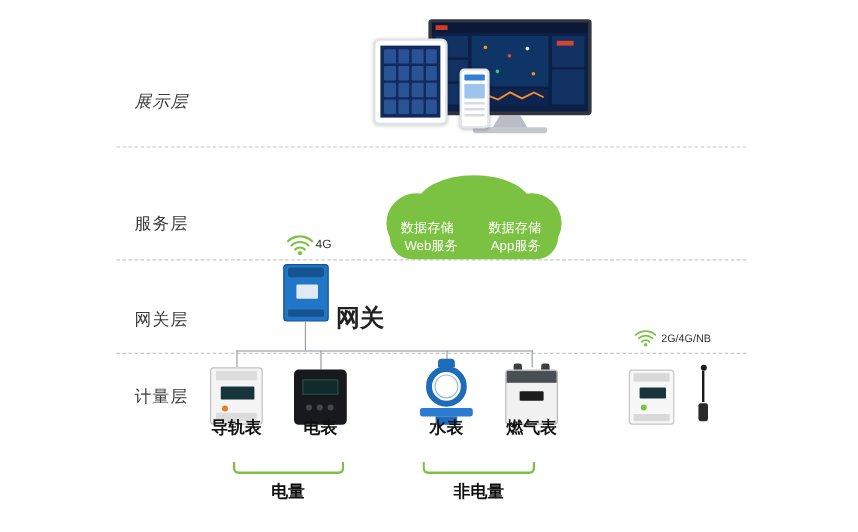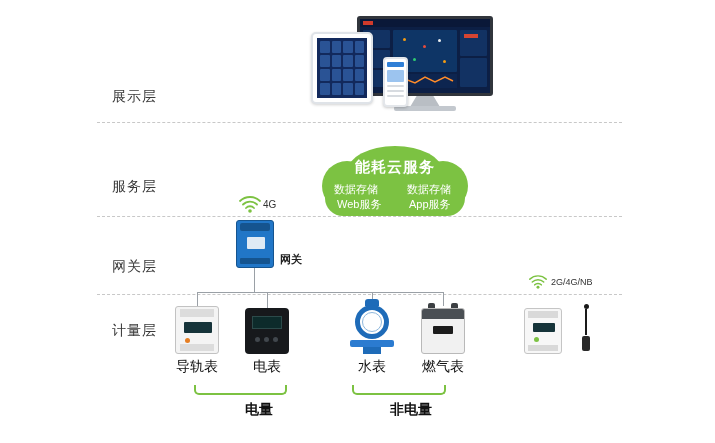--- a/index.html
+++ b/index.html
@@ -2,21 +2,21 @@
 <html><head>
 <meta charset="utf-8">
 <style>
   * { margin:0; padding:0; box-sizing:border-box; }
   html,body { background:#fff; }
   body { font-family:"Liberation Sans","DejaVu Sans",sans-serif; }
   .canvas { position:relative; width:715px; height:443px; background:#fff; overflow:hidden; }
 
   
   .layer-label { position:absolute; left:112px; font-size:14px; color:#3a3a3a; letter-spacing:1px; }
-  .ll-display { top:88px; } .ll-service { top:178px; } .ll-gateway { top:258px; } .ll-metering { top:322px; }
+  .ll-display { top:76px;font-style:italic; } .ll-service { top:178px; } .ll-gateway { top:258px; } .ll-metering { top:322px; }
   .sep { position:absolute; left:97px; width:525px; height:0; border-top:1px dashed #c8c8c8; }
   .sep1 { top:122px; } .sep2 { top:216px; } .sep3 { top:294px; }
 
   
   .monitor { position:absolute; left:357px; top:16px; width:136px; height:80px; background:#0c1f45; border:3px solid #31353c; border-radius:3px; z-index:2; }
   .scr-top { position:absolute; top:0; left:0; right:0; height:8px; background:#0a1838; }
   .scr-logo { position:absolute; top:2px; left:3px; width:10px; height:4px; background:#d03a2b; }
   .scr-panel { position:absolute; background:#123263; border-radius:1px; }
   .sp1 { left:3px; top:11px; width:27px; height:18px; } .sp2 { left:3px; top:31px; width:27px; height:18px; }
   .sp3 { left:3px; top:51px; width:27px; height:17px; }
@@ -48,21 +48,21 @@
   .wifi { position:absolute; }
   .wifi-gw { left:239px; top:196px; }
   .wifi-arcm { left:529px; top:275px; }
   .signal-text { position:absolute; font-size:10px; color:#333; }
   .sig-gw { left:263px; top:199px; }
   .sig-arcm { left:551px; top:277px; font-size:9px; }
   .gateway-dev { position:absolute; left:236px; top:220px; width:38px; height:48px; background:#2176c7; border:1px solid #15548f; border-radius:3px; }
   .gw-top { position:absolute; top:2px; left:3px; right:3px; height:8px; background:#15548f; border-radius:2px; }
   .gw-screen { position:absolute; top:16px; left:10px; width:18px; height:12px; background:#dfeaf5; border-radius:1px; }
   .gw-bottom { position:absolute; bottom:3px; left:3px; right:3px; height:6px; background:#15548f; border-radius:1px; }
-  .gw-label { position:absolute; left:280px; top:252px; font-size:11px; font-weight:bold; color:#222; }
+  .gw-label { position:absolute; left:280px; top:252px; font-size:20px; font-weight:bold; color:#222; }
 
   
   .connector { position:absolute; background:#9aa0a6; }
   .c-v { left:254px; top:268px; width:1px; height:24px; }
   .c-h { left:197px; top:292px; width:247px; height:1px; }
   .c-d1 { left:197px; top:292px; width:1px; height:14px; }
   .c-d2 { left:267px; top:292px; width:1px; height:16px; }
   .c-d3 { left:372px; top:292px; width:1px; height:10px; }
   .c-d4 { left:443px; top:292px; width:1px; height:14px; }
 
@@ -97,28 +97,28 @@
   .arcm-screen { position:absolute; top:14px; left:8px; width:22px; height:9px; background:#16343a; border-radius:1px; }
   .arcm-dot { position:absolute; top:28px; left:9px; width:5px; height:5px; background:#7cc242; border-radius:50%; }
   .arcm-bottom { position:absolute; bottom:2px; left:3px; right:3px; height:6px; background:#d9d9d9; }
 
   .antenna { position:absolute; left:580px; top:304px; width:12px; height:48px; }
   .ant-tip { width:5px; height:5px; background:#1a1a1a; border-radius:50%; margin:0 auto; }
   .ant-rod { width:2px; height:26px; background:#1a1a1a; margin:0 auto; }
   .ant-base { width:8px; height:15px; background:#2a2a2a; border-radius:2px; margin:1px auto 0; }
 
   
-  .dev-label { position:absolute; top:358px; font-size:14px; font-weight:normal; color:#111; text-align:center; white-space:nowrap; }
+  .dev-label { position:absolute; top:348px; font-size:14px; font-weight:bold; color:#111; text-align:center; white-space:nowrap; }
   .dl-din { left:167px; width:60px; } .dl-e { left:237px; width:60px; } .dl-w { left:342px; width:60px; }
   .dl-g { left:413px; width:60px;text-align:center; } .dl-arcm { left:500px; width:132px; }
 
   
   .group-bracket { position:absolute; top:385px; height:10px; border-left:2px solid #7cc242; border-right:2px solid #7cc242; border-bottom:2px solid #7cc242; border-radius:0 0 5px 5px; }
   .gb1 { left:194px; width:93px; } .gb2 { left:352px; width:94px; }
-  .group-label { position:absolute; top:401px; font-size:14px; font-weight:bold; color:#111; text-align:right; }
+  .group-label { position:absolute; top:401px; font-size:14px; font-weight:bold; color:#111; text-align:center; }
   .gl1 { left:207px; width:66px; } .gl2 { left:366px; width:66px; }
 </style>
 </head>
 <body>
 
 <div class="canvas">
 
   <div class="layer-label ll-display">展示层</div>
   <div class="layer-label ll-service">服务层</div>
   <div class="layer-label ll-gateway">网关层</div>
@@ -184,21 +184,20 @@
 
   <div class="cloud">
     <svg width="184" height="86" viewBox="0 0 184 86">
       <g fill="#7cc242">
         <ellipse cx="92" cy="34" rx="48" ry="26"></ellipse>
         <circle cx="44" cy="48" r="25"></circle>
         <circle cx="140" cy="48" r="25"></circle>
         <rect x="22" y="42" width="140" height="36" rx="18"></rect>
       </g>
     </svg>
-    <div class="cloud-title">能耗云服务</div>
     <div class="cloud-item ci0">数据存储</div>
     <div class="cloud-item ci1">数据存储</div>
     <div class="cloud-item ci2">Web服务</div>
     <div class="cloud-item ci3">App服务</div>
   </div>
 
   <svg class="wifi wifi-gw" width="22" height="17" viewBox="0 0 22 17">
     <g stroke="#7cc242" stroke-width="1.8" fill="none" stroke-linecap="round">
       <path d="M 7 12 A 5.5 5.5 0 0 1 15 12"></path>
       <path d="M 4 8.5 A 10 10 0 0 1 18 8.5"></path>

